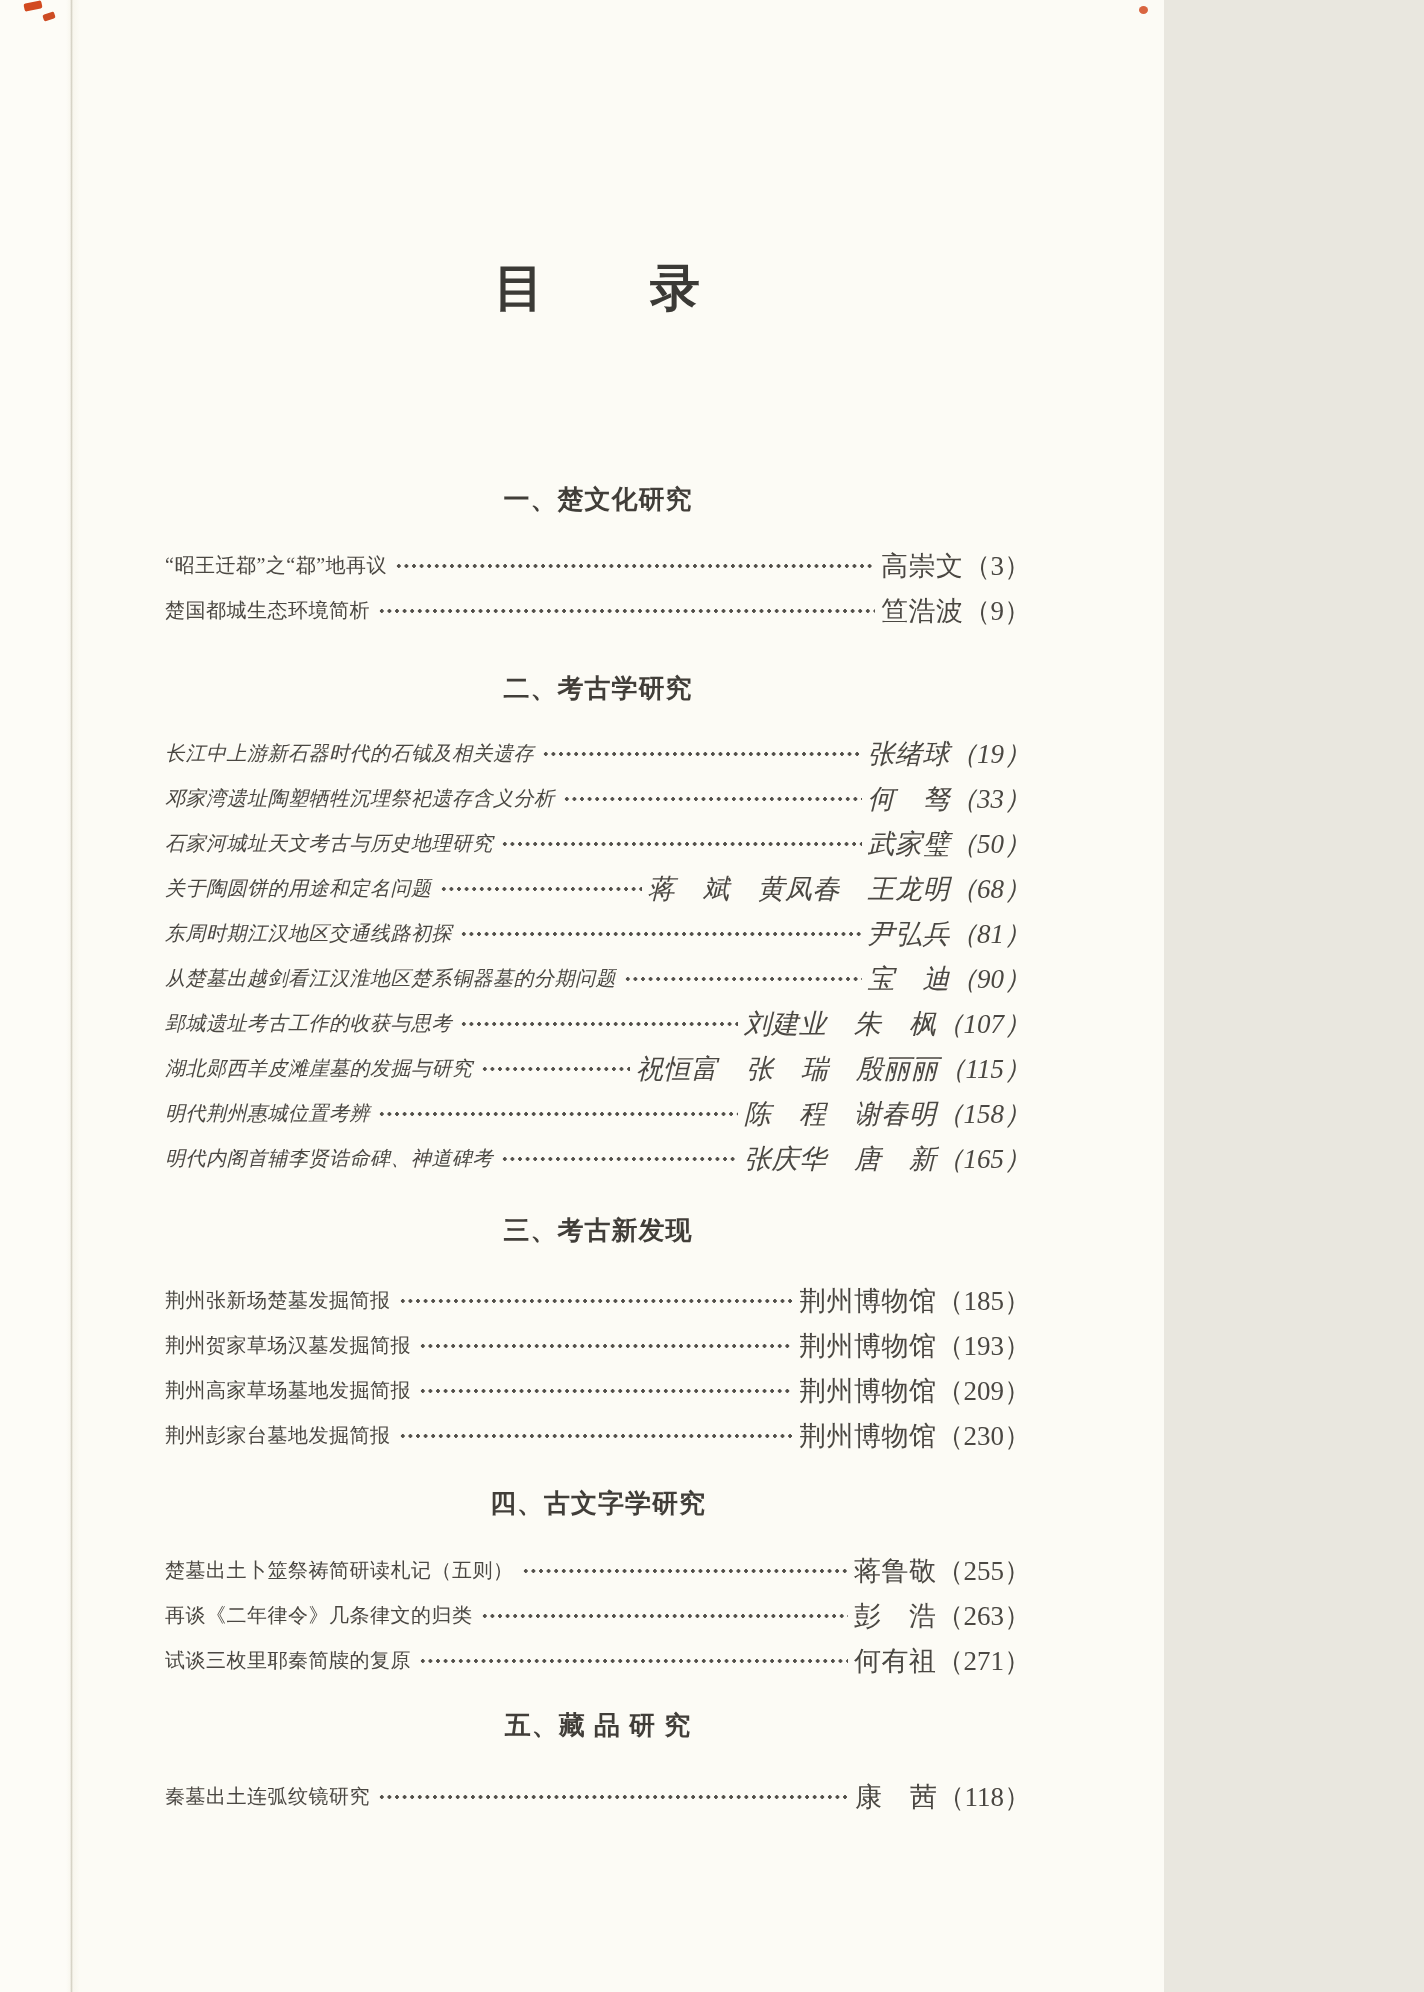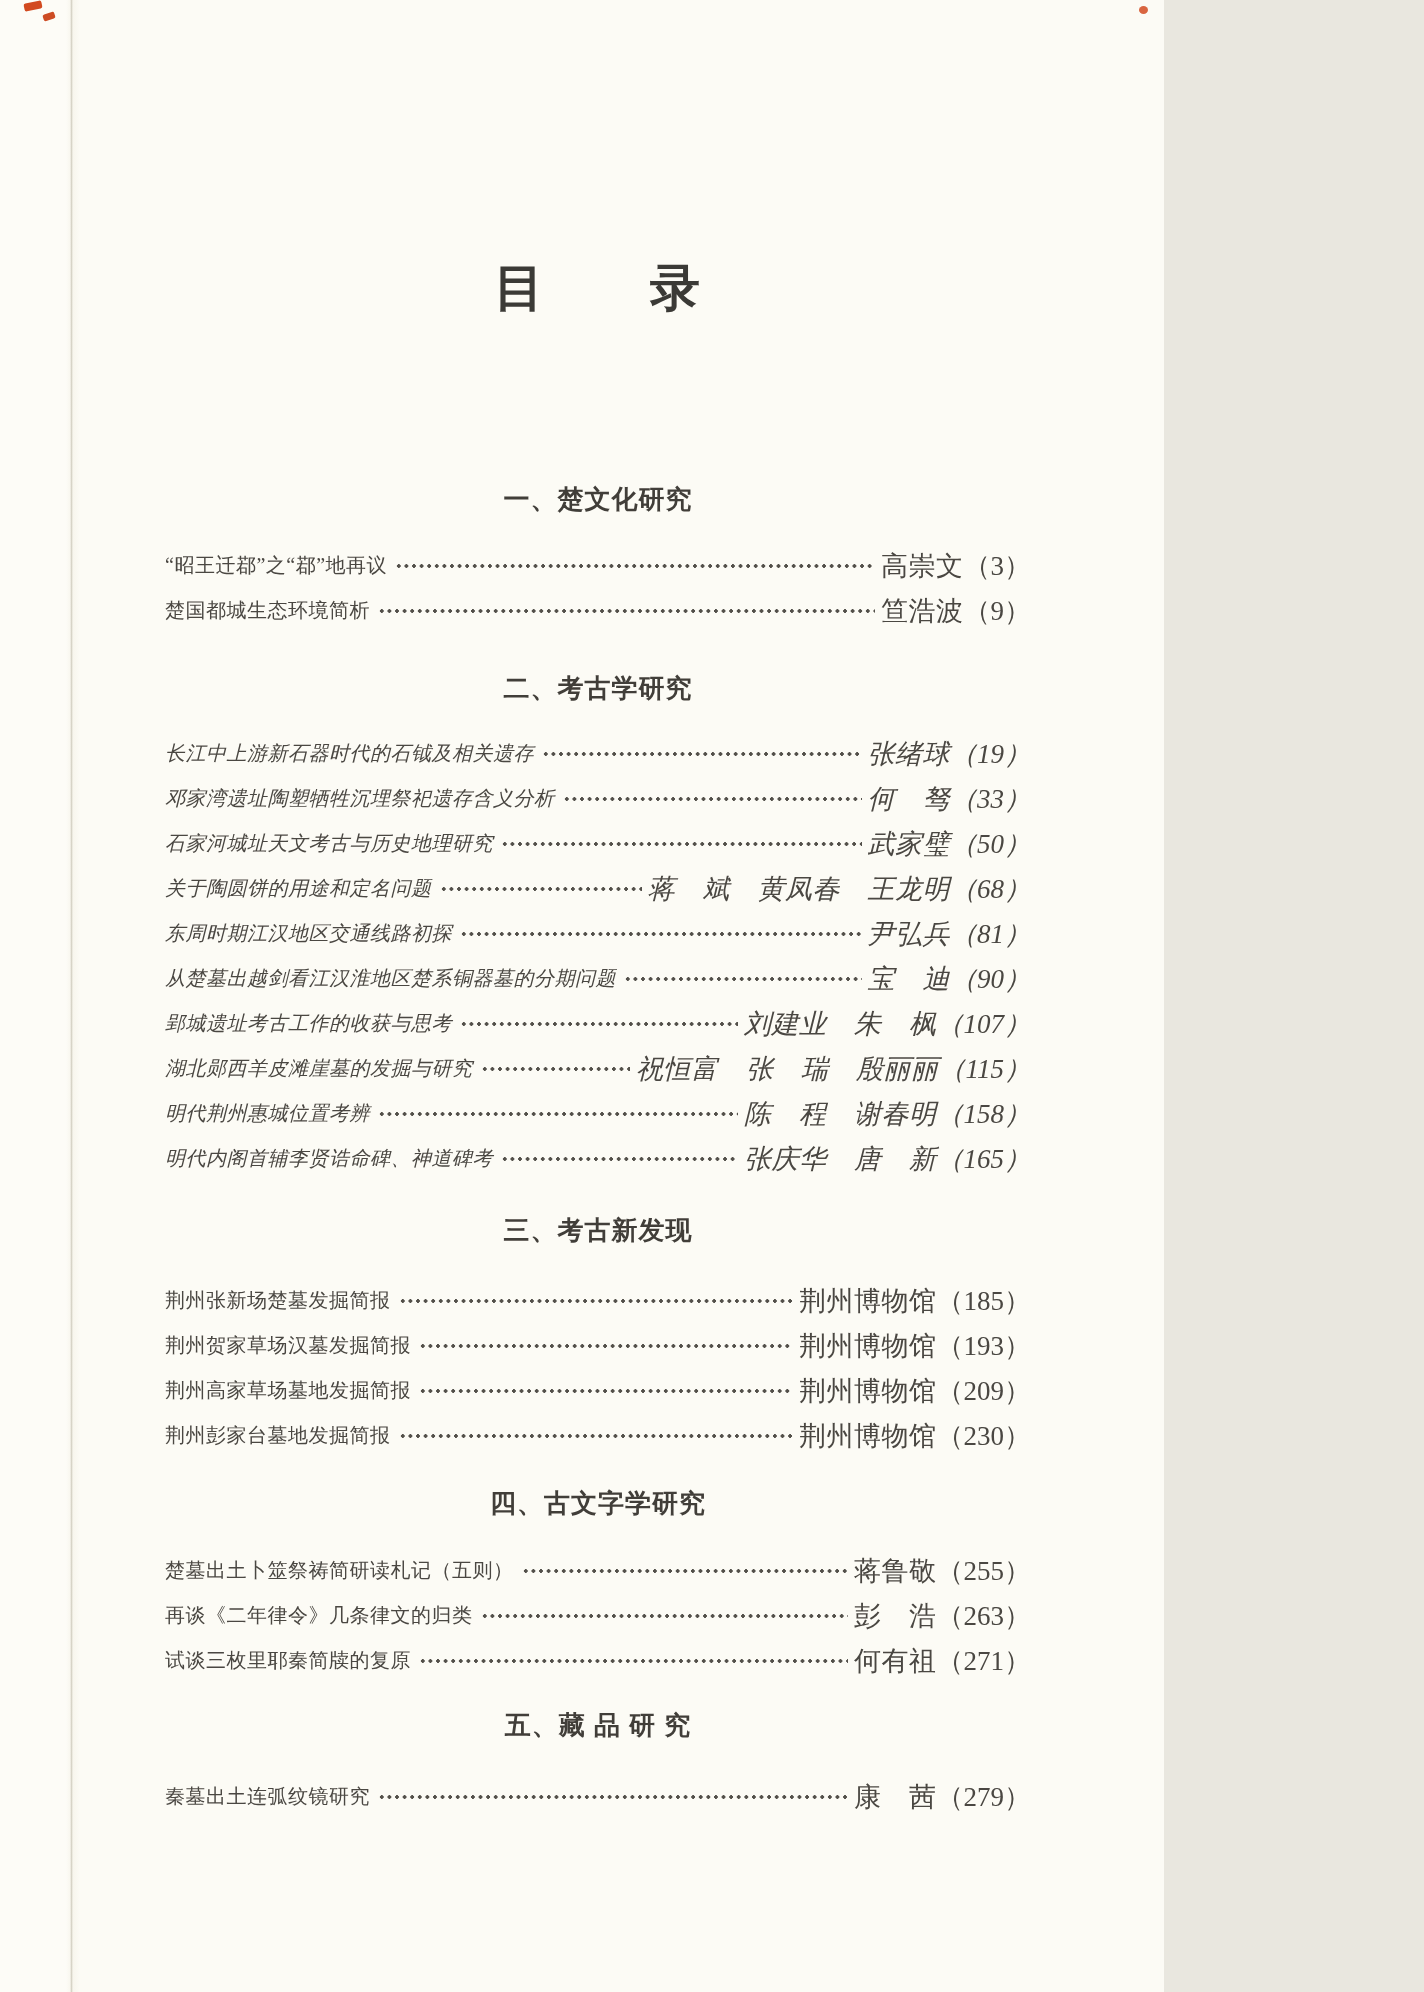--- a/index.html
+++ b/index.html
@@ -236,19 +236,19 @@
       </div>
     </div>
 
     <div class="section s5">
       <h2 class="heading">五、藏 品 研 究</h2>
       <div class="entries">
         <div class="row">
           <span class="etitle">秦墓出土连弧纹镜研究</span>
           <span class="leader"></span>
           <span class="eauthors">康　茜</span>
-          <span class="epage">（279）</span>
+          <span class="epage">（118）</span>
         </div>
       </div>
     </div>
 
   </div>
 </div>
 
 </body></html>

